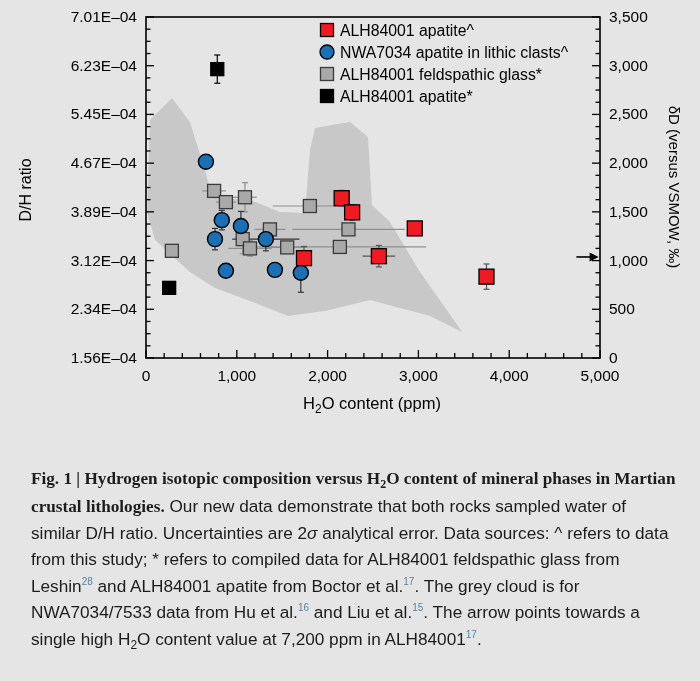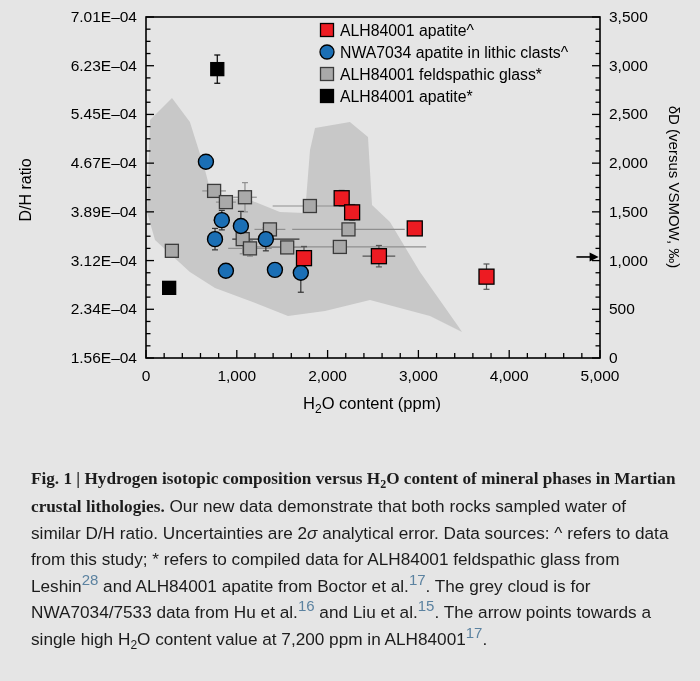--- a/index.html
+++ b/index.html
@@ -5,21 +5,21 @@
   html,body{margin:0;padding:0;background:#ffffff;}
   .page{position:relative;width:700px;height:681px;background:#e5e5e5;overflow:hidden;
         font-family:"Liberation Sans",sans-serif;}
   .plot-wrap{position:absolute;left:0;top:0;width:700px;height:440px;}
   svg text{font-family:"Liberation Sans",sans-serif;fill:#000;}
   .caption{position:absolute;left:31px;top:448px;width:645px;
            font-size:17.2px;line-height:26.4px;color:#1c1c1c;
            font-family:"Liberation Sans",sans-serif;}
   .caption .b{font-weight:bold;font-family:Liberation Serif, serif;}
   .caption .i{font-style:italic;}
-  .caption .sup{font-size:15px;vertical-align:super;line-height:0;}
+  .caption .sup{font-size:10px;vertical-align:super;line-height:0;}
   .caption .sub{font-size:12px;vertical-align:sub;line-height:0;}
 </style>
 </head>
 <body>
 
 <div class="page">
   <div class="plot-wrap">
     <svg id="plot" width="700" height="440" viewBox="0 0 700 440" xmlns="http://www.w3.org/2000/svg">
         <polygon points="148.0,186.0 150.0,120.0 172.0,98.0 189.9,122.0 205.0,170.0 212.0,197.0 250.0,200.0 279.9,212.1 305.0,213.0 310.0,150.0 315.0,128.0 349.9,122.0 368.0,137.0 372.0,205.0 390.0,222.0 420.0,272.0 458.0,326.0 462.0,332.0 430.0,316.0 370.0,300.0 325.0,311.0 288.0,316.0 250.0,301.0 215.0,287.9 189.9,272.0 155.0,240.0 147.0,212.0" fill="#c8c8c8" stroke="none"></polygon>
         <line x1="202.296" y1="190.91" x2="225.904" y2="190.91" stroke="#8f8f8f" stroke-width="1.2"></line>

